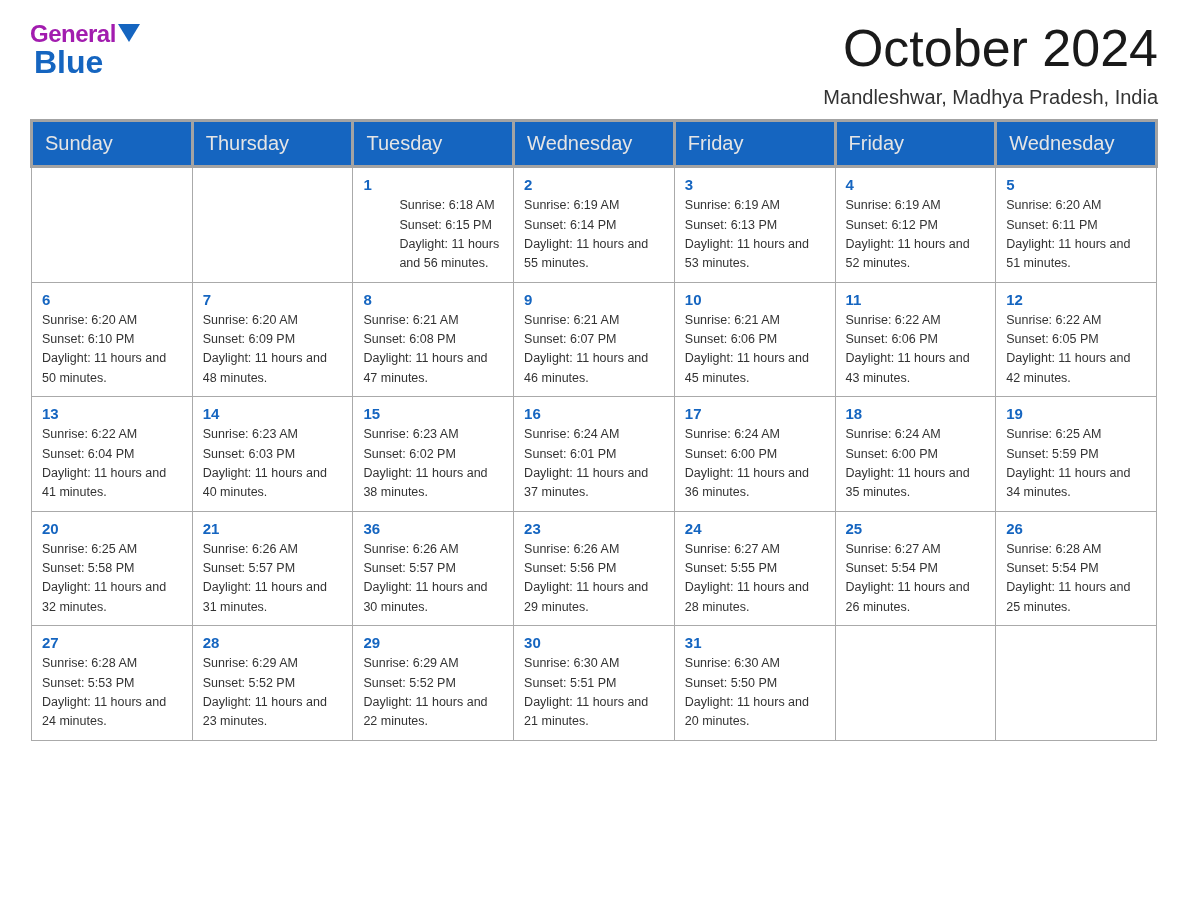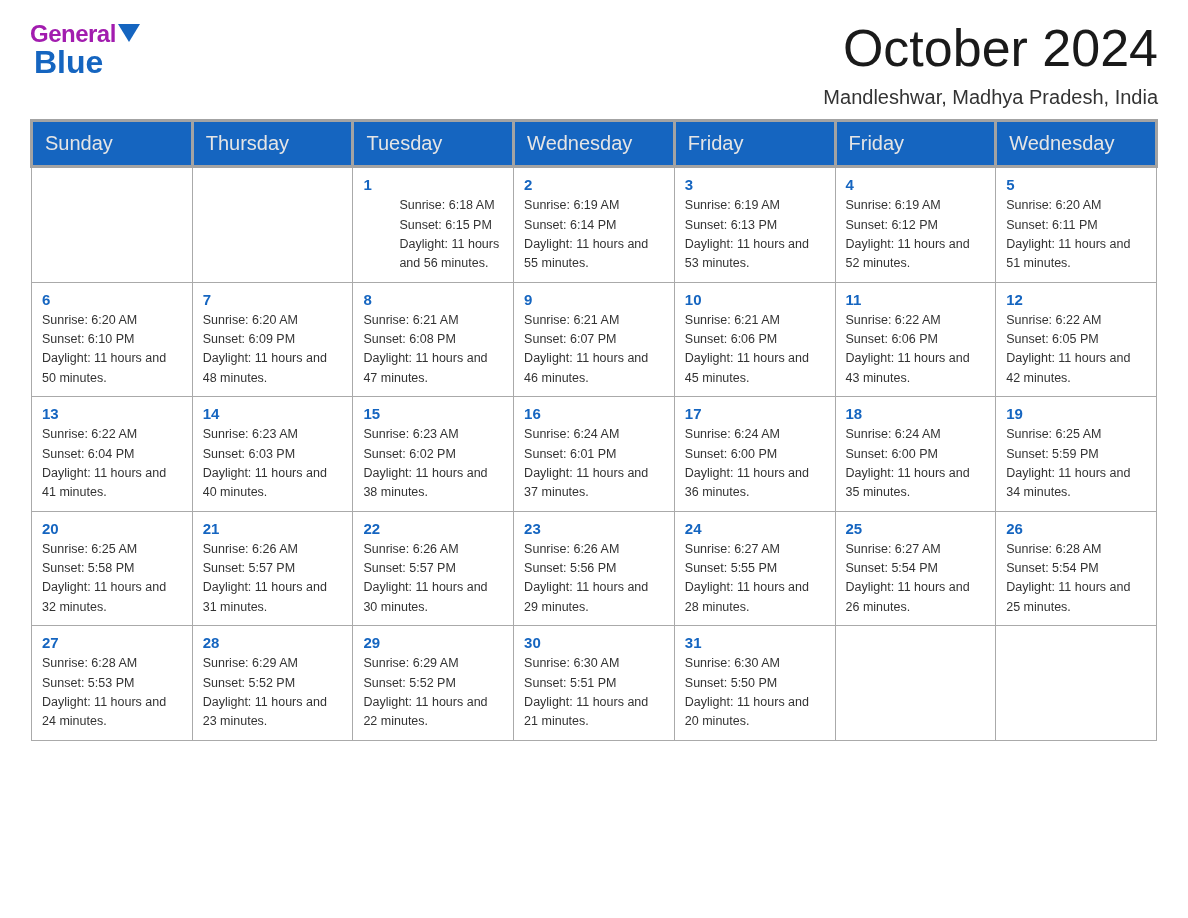--- a/index.html
+++ b/index.html
@@ -246,21 +246,21 @@
 Sunset: 5:58 PM
 Daylight: 11 hours and 32 minutes.</div>
         </td>
         <td>
           <span class="day-number">21</span>
           <div class="day-info" style="white-space: pre-line;">Sunrise: 6:26 AM
 Sunset: 5:57 PM
 Daylight: 11 hours and 31 minutes.</div>
         </td>
         <td>
-          <span class="day-number">22</span>
+          <span class="day-number">36</span>
           <div class="day-info" style="white-space: pre-line;">Sunrise: 6:26 AM
 Sunset: 5:57 PM
 Daylight: 11 hours and 30 minutes.</div>
         </td>
         <td>
           <span class="day-number">23</span>
           <div class="day-info" style="white-space: pre-line;">Sunrise: 6:26 AM
 Sunset: 5:56 PM
 Daylight: 11 hours and 29 minutes.</div>
         </td>

